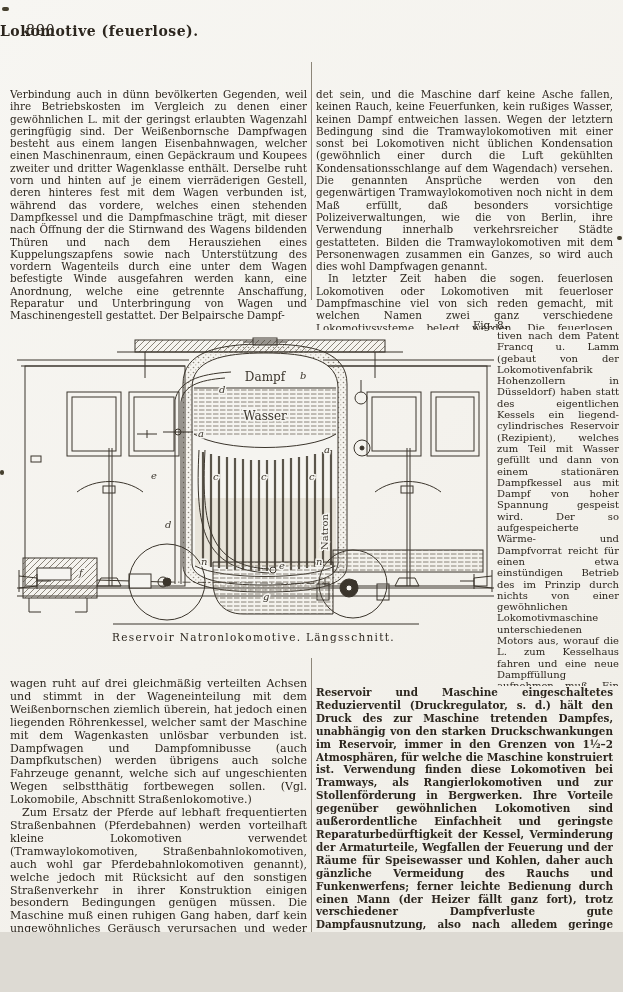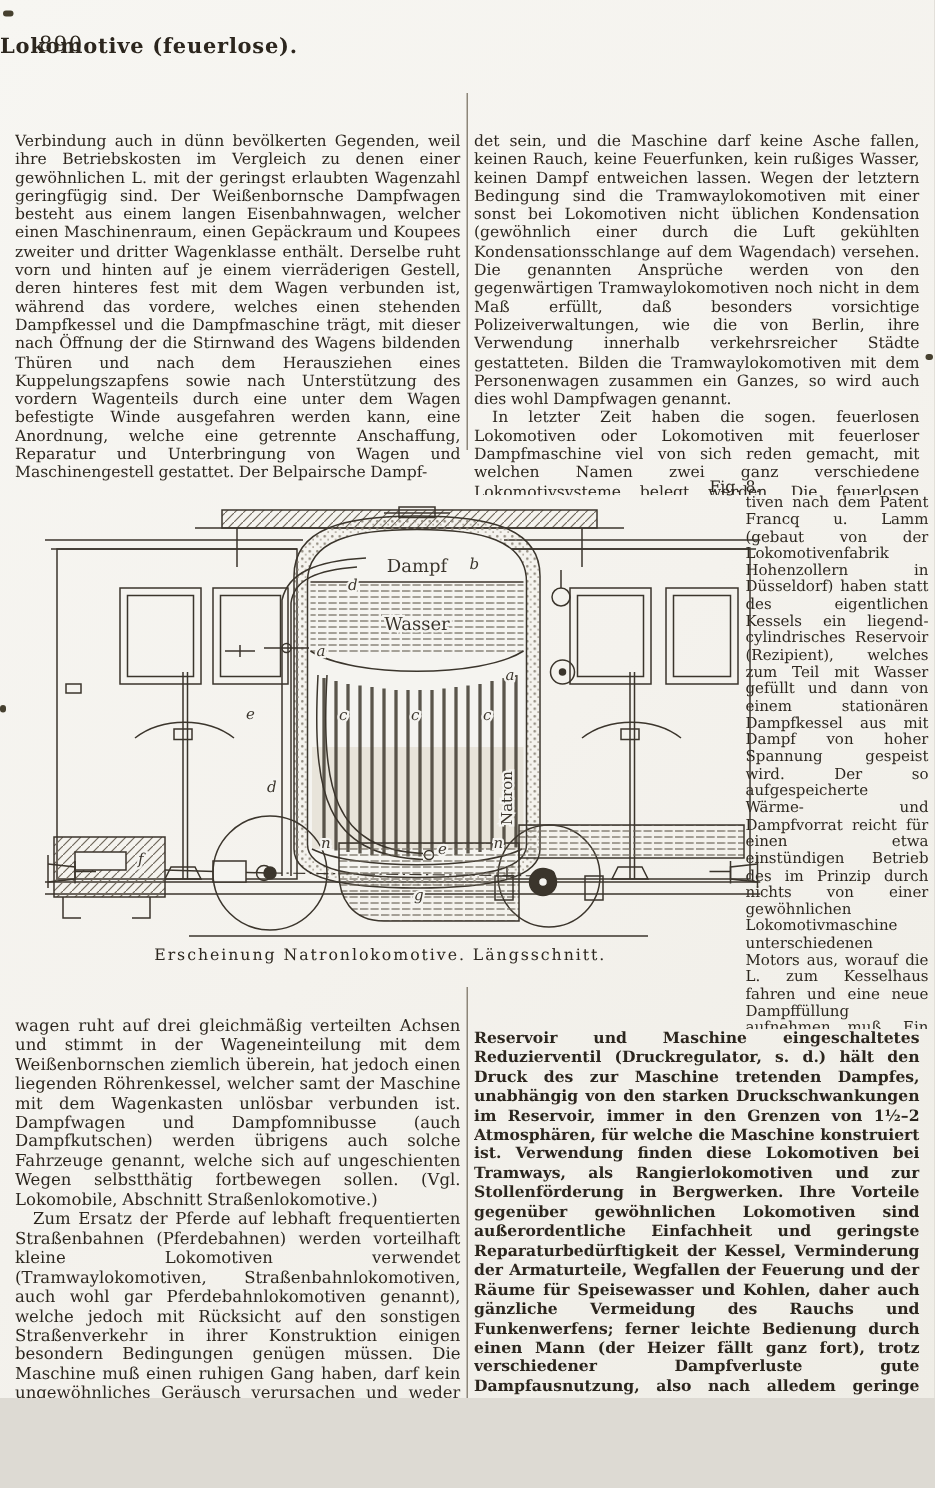--- a/index.html
+++ b/index.html
@@ -17,21 +17,21 @@
   .col p.indent { text-indent:12px; }
   .top-left     { left:10px;  top:60px;  width:297px; height:260px; font-size:10.4px; line-height:12.3px; }
   .top-right    { left:316px; top:60px;  width:297px; height:242px; font-size:10.4px; line-height:12.3px; }
   .side-right   { left:497px; top:302px; width:122px; height:356px; font-size:10px;  line-height:11.3px; }
   .bottom-left  { left:10px;  top:650px; width:297px; height:338px; font-size:11px; line-height:12.9px; }
   .bottom-right { left:316px; top:658px; width:297px; height:330px; font-size:10.4px; line-height:12.9px;font-weight:bold; }
   .vrule { position:absolute; width:1px; background:#8d8679; }
   .vrule-top    { left:311px; top:62px;  height:238px; }
   .vrule-bottom { left:311px; top:658px; height:328px; }
   .fig-label { position:absolute; left:30px; top:319px; width:477px; text-align:right; font-size:10.5px; }
-  .figure    { position:absolute; left:30px; top:336px; width:477px; height:294px;text-align:center; }
+  .figure    { position:absolute; left:17px; top:336px; width:477px; height:294px;text-align:center; }
   .caption   { position:absolute; left:15px; top:631px; width:477px; text-align:center;
                font-size:10.5px; letter-spacing:1.3px; }
   .speck { position:absolute; background:#46402f; border-radius:2px; }
   .speck1 { left:2px;  top:7px;   width:7px; height:4px; }
   .speck2 { left:0px;  top:470px; width:4px; height:5px; }
   .speck3 { left:617px;top:236px; width:5px; height:4px; }
   svg text { font-family:"DejaVu Serif","Liberation Serif",serif; }
   .fletter { font-style:italic; font-size:10px; }
 </style>
 </head>
@@ -218,18 +218,18 @@
         <text class="fletter" x="134" y="143">e</text>
         <text class="fletter" x="262" y="233">e</text>
         <text class="fletter" x="184" y="229">n</text>
         <text class="fletter" x="299" y="229">n</text>
         <text class="fletter" x="62" y="240">f</text>
         <text class="fletter" x="246" y="264">g</text>
       </g>
     </svg>
   </div>
 
-  <div class="caption">Erscheinung Natronlokomotive.  Längsschnitt.</div>
+  <div class="caption">Reservoir Natronlokomotive.  Längsschnitt.</div>
 
   <div class="speck speck1"></div>
   <div class="speck speck2"></div>
   <div class="speck speck3"></div>
 </div>
 
 </body></html>

